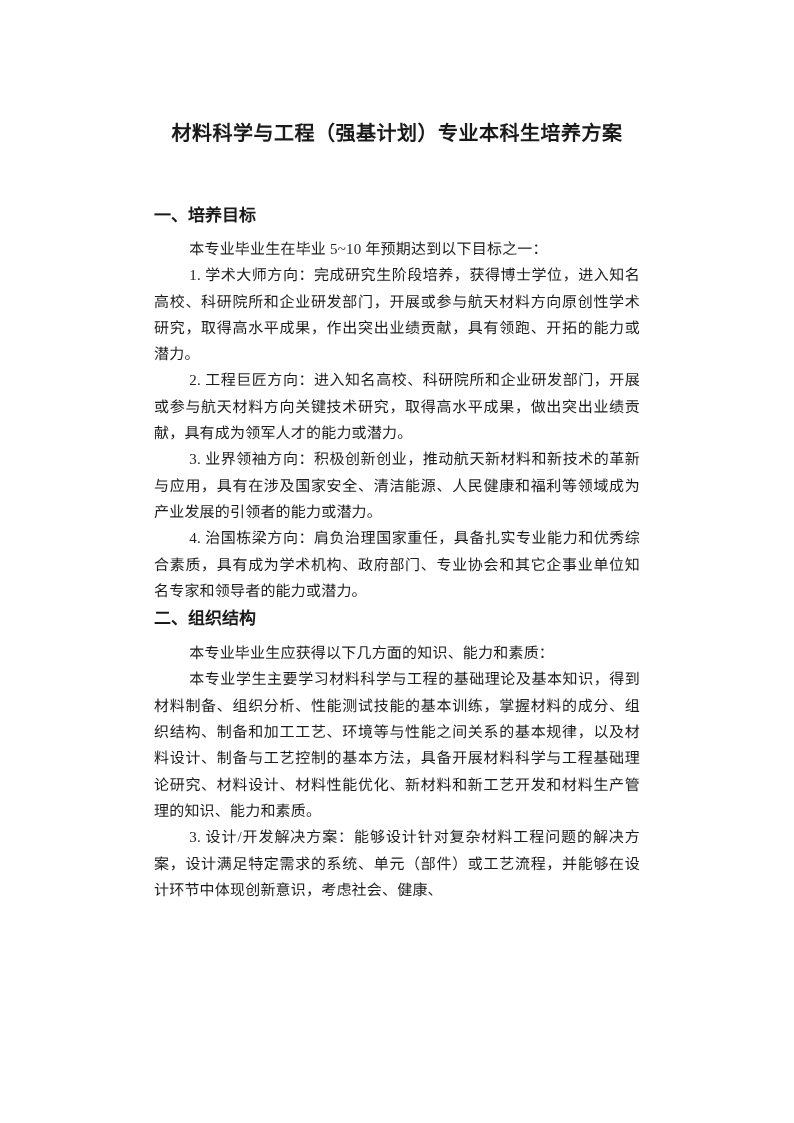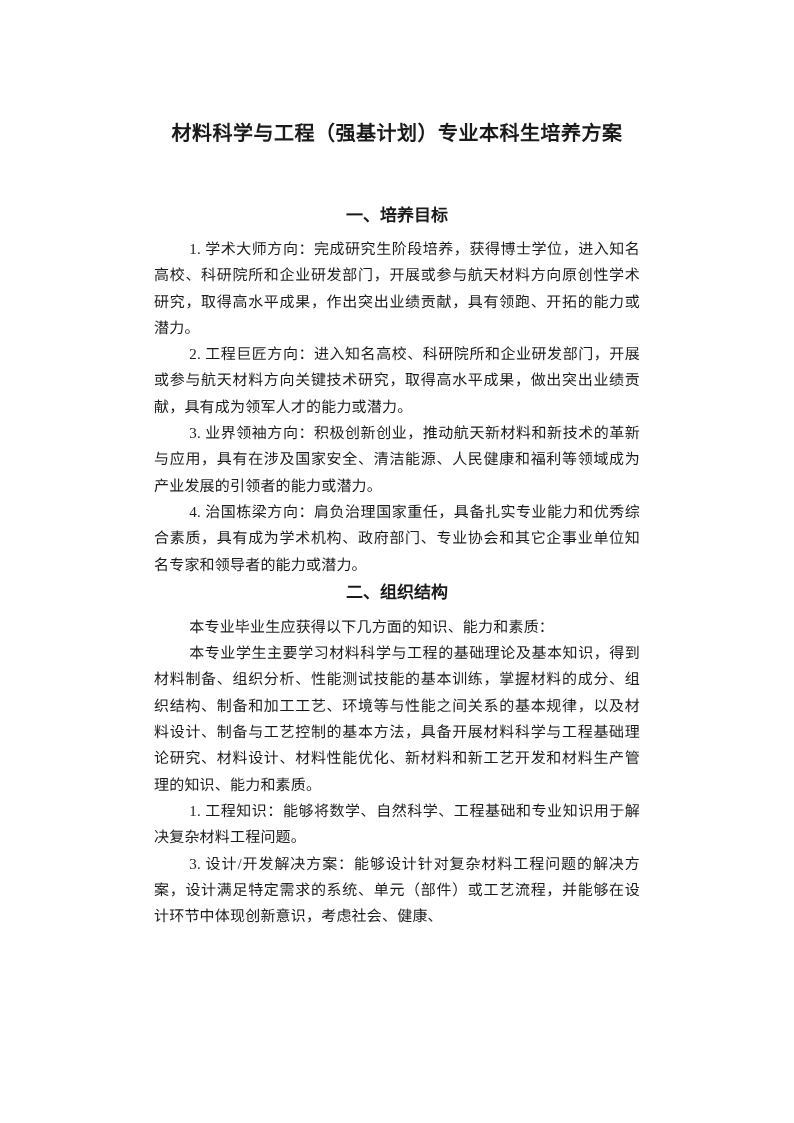--- a/index.html
+++ b/index.html
@@ -30,21 +30,21 @@
     text-align: center;
     letter-spacing: 0.5px;
     color: #1a1a1a;
   }
   .section-heading {
     margin: 0;
     font-family: "Liberation Sans", "DejaVu Sans", sans-serif;
     font-weight: bold;
     font-size: 17px;
     line-height: 24px;
-    text-align: center;
+    text-align: left;
     color: #1a1a1a;
   }
   .section-heading.first {
     margin-top: 57px;
     margin-bottom: 8px;
   }
   .section-heading.second {
     margin-top: 3px;
     margin-bottom: 9px;
   }
@@ -63,26 +63,26 @@
 </head>
 <body>
 
 <div class="page">
   <div class="content">
 
     <h1 class="doc-title">材料科学与工程（强基计划）专业本科生培养方案</h1>
 
     <h2 class="section-heading first">一、培养目标</h2>
 
+    <p class="body-para">本专业毕业生在毕业 5~10 年预期达到以下目标之一：</p>
     <p class="body-para">1. 学术大师方向：完成研究生阶段培养，获得博士学位，进入知名高校、科研院所和企业研发部门，开展或参与航天材料方向原创性学术研究，取得高水平成果，作出突出业绩贡献，具有领跑、开拓的能力或潜力。</p>
     <p class="body-para">2. 工程巨匠方向：进入知名高校、科研院所和企业研发部门，开展或参与航天材料方向关键技术研究，取得高水平成果，做出突出业绩贡献，具有成为领军人才的能力或潜力。</p>
     <p class="body-para">3. 业界领袖方向：积极创新创业，推动航天新材料和新技术的革新与应用，具有在涉及国家安全、清洁能源、人民健康和福利等领域成为产业发展的引领者的能力或潜力。</p>
     <p class="body-para">4. 治国栋梁方向：肩负治理国家重任，具备扎实专业能力和优秀综合素质，具有成为学术机构、政府部门、专业协会和其它企事业单位知名专家和领导者的能力或潜力。</p>
 
     <h2 class="section-heading second">二、组织结构</h2>
 
     <p class="body-para">本专业毕业生应获得以下几方面的知识、能力和素质：</p>
     <p class="body-para">本专业学生主要学习材料科学与工程的基础理论及基本知识，得到材料制备、组织分析、性能测试技能的基本训练，掌握材料的成分、组织结构、制备和加工工艺、环境等与性能之间关系的基本规律，以及材料设计、制备与工艺控制的基本方法，具备开展材料科学与工程基础理论研究、材料设计、材料性能优化、新材料和新工艺开发和材料生产管理的知识、能力和素质。</p>
-    <p class="body-para">1. 工程知识：能够将数学、自然科学、工程基础和专业知识用于解决复杂材料工程问题。</p>
     <p class="body-para">3. 设计/开发解决方案：能够设计针对复杂材料工程问题的解决方案，设计满足特定需求的系统、单元（部件）或工艺流程，并能够在设计环节中体现创新意识，考虑社会、健康、</p>
 
   </div>
 </div>
 
 </body></html>

